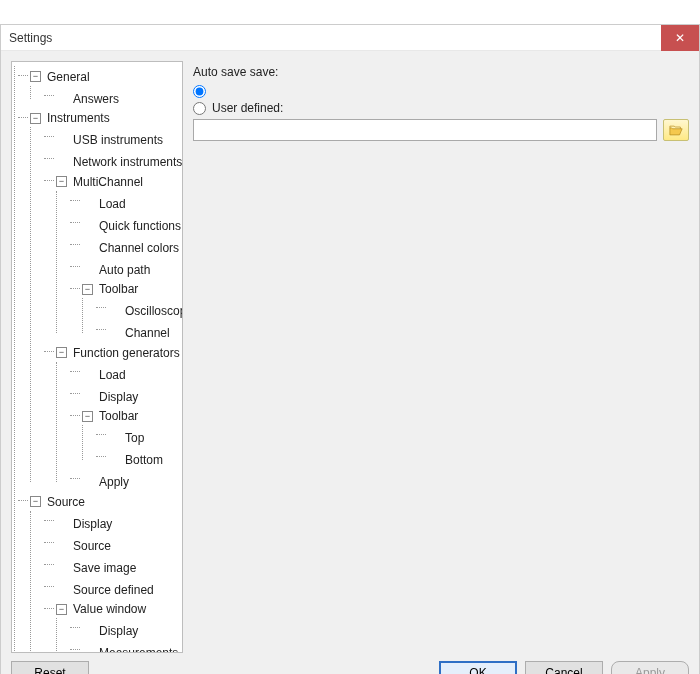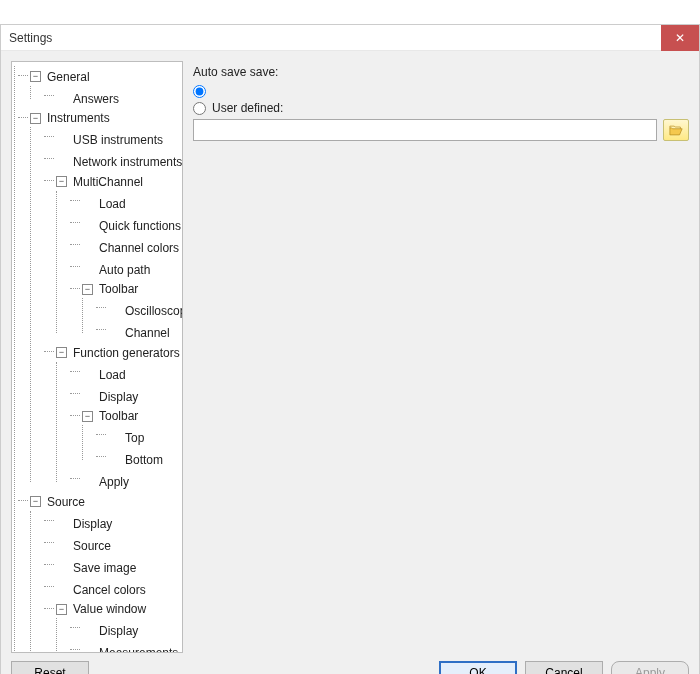--- a/index.html
+++ b/index.html
@@ -312,21 +312,21 @@
             <li><span class="row">
                   <span class="spacer-toggle"></span>
                   <span class="node-label">Source</span>
                 </span></li>
             <li><span class="row">
                   <span class="spacer-toggle"></span>
                   <span class="node-label">Save image</span>
                 </span></li>
             <li><span class="row">
                   <span class="spacer-toggle"></span>
-                  <span class="node-label">Cancel colors</span>
+                  <span class="node-label">Source defined</span>
                 </span></li>
             <li>
               <span class="row">
                   <span class="toggle">−</span>
                   <span class="node-label">Value window</span>
                 </span>
               <ul>
                 <li><span class="row">
                       <span class="spacer-toggle"></span>
                       <span class="node-label">Display</span>

